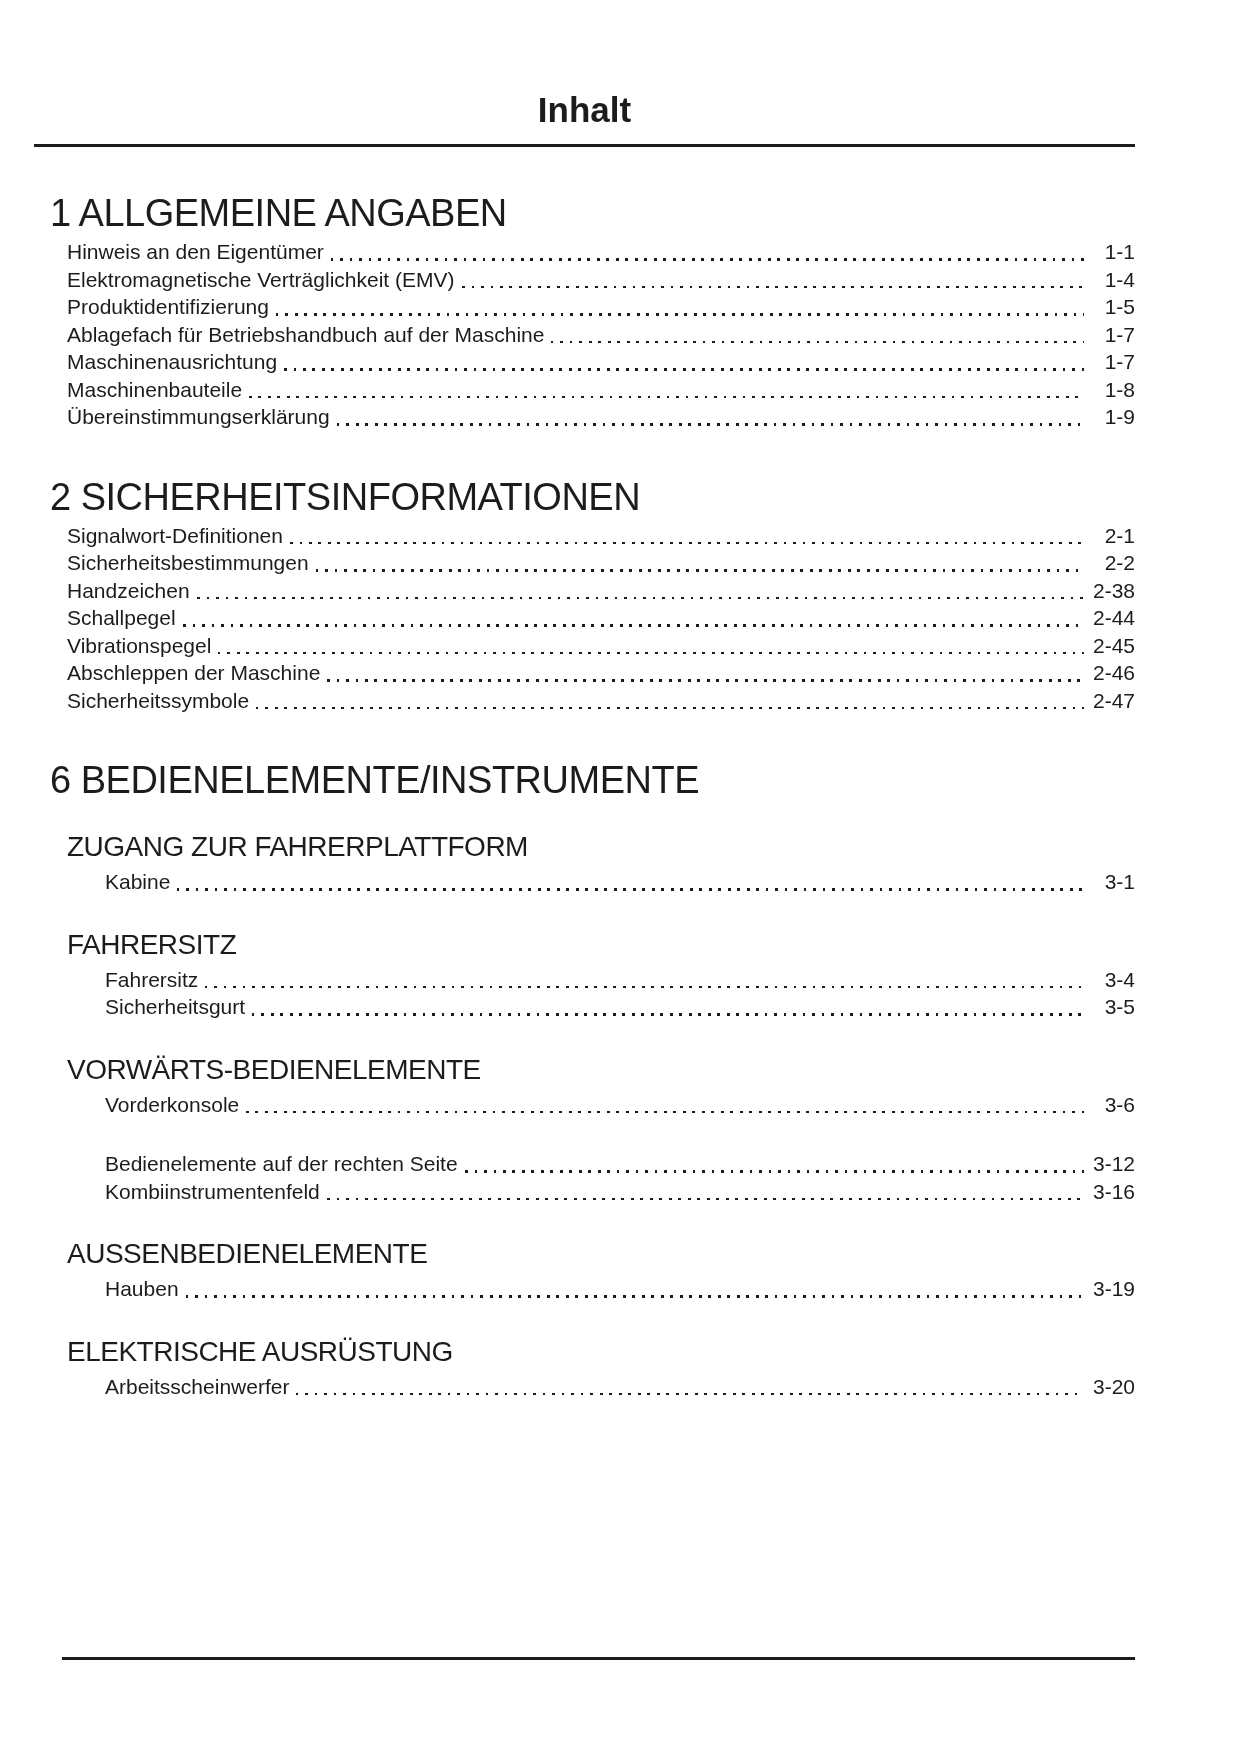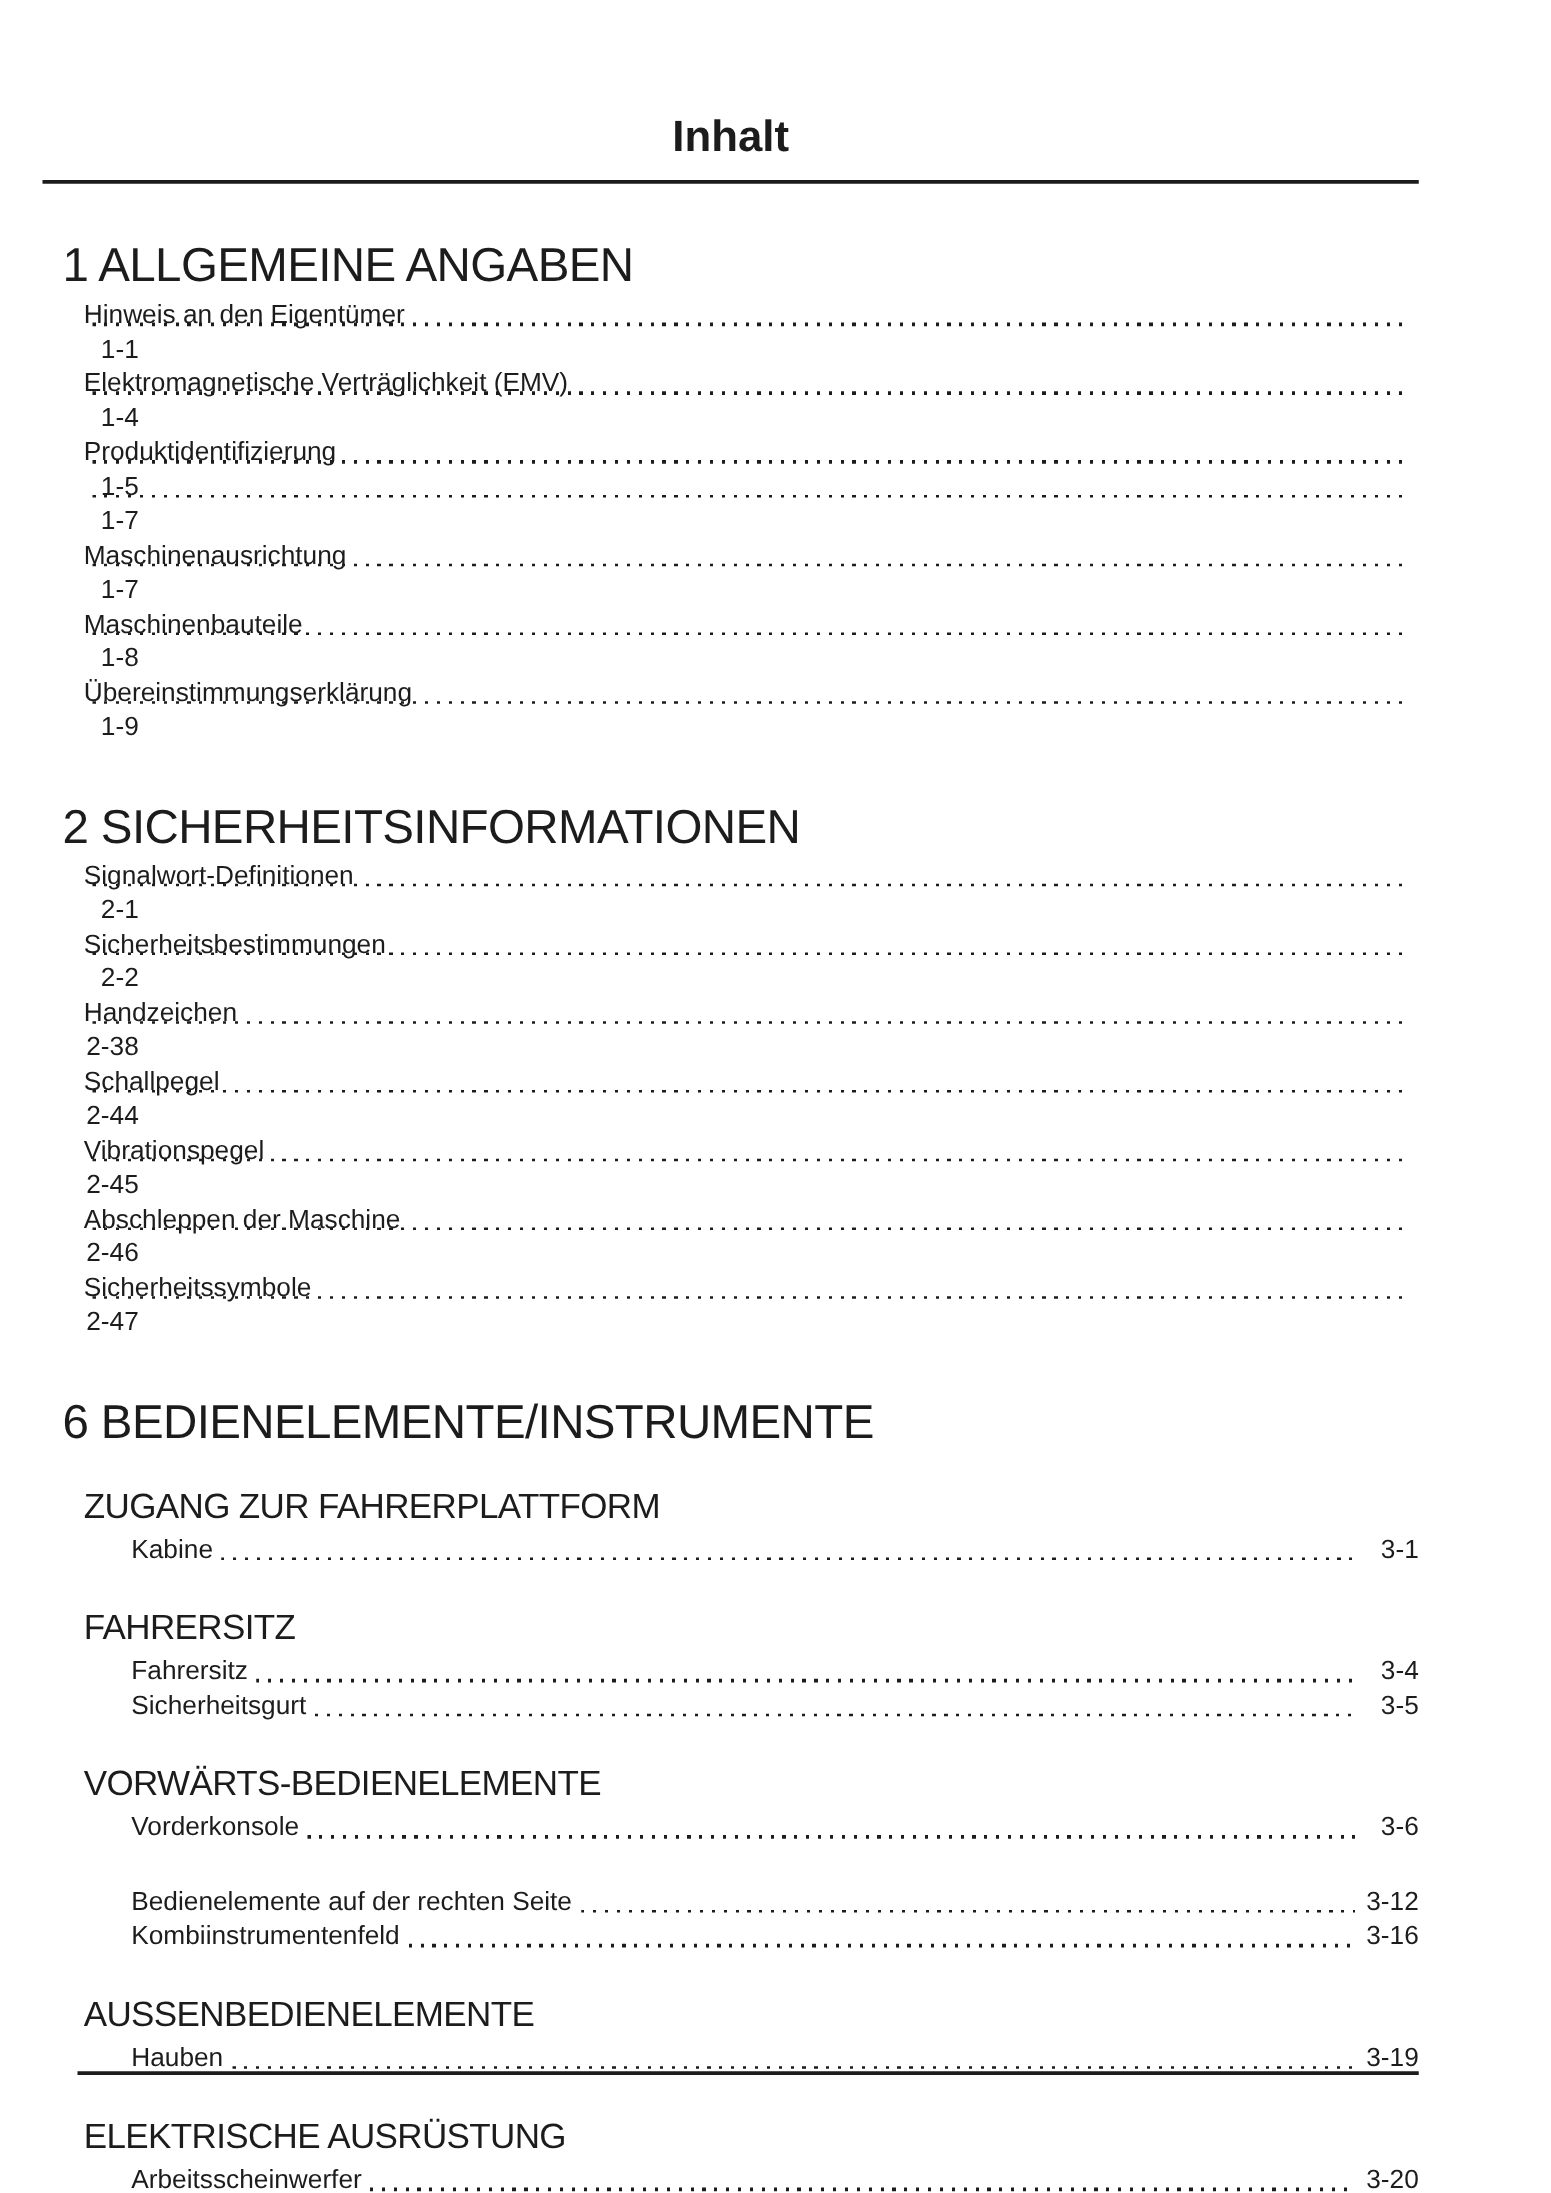--- a/index.html
+++ b/index.html
@@ -57,21 +57,21 @@
     line-height: 33px;
     font-weight: normal;
     letter-spacing: -0.5px;
   }
   .entry {
     display: flex;
     align-items: baseline;
     font-size: 21px;
     line-height: 27.5px;
   }
-  .entry-l1 { padding-left: 33px; flex-direction: column; }
+  .entry-l1 { padding-left: 33px; }
   .entry-l2 { padding-left: 71px; }
   .entry-label { white-space: nowrap; }
   .leader {
     flex: 1;
     align-self: stretch;
     position: relative;
     margin: 0 7px 0 7px;
     min-width: 20px;
   }
   .leader::before {
@@ -111,20 +111,21 @@
           <span class="entry-label">Elektromagnetische Verträglichkeit (EMV)</span>
           <span class="leader"></span>
           <span class="entry-page">1-4</span>
         </div>
         <div class="entry entry-l1">
           <span class="entry-label">Produktidentifizierung</span>
           <span class="leader"></span>
           <span class="entry-page">1-5</span>
         </div>
         <div class="entry entry-l1">
+          <span class="entry-label">Ablagefach für Betriebshandbuch auf der Maschine</span>
           <span class="leader"></span>
           <span class="entry-page">1-7</span>
         </div>
         <div class="entry entry-l1">
           <span class="entry-label">Maschinenausrichtung</span>
           <span class="leader"></span>
           <span class="entry-page">1-7</span>
         </div>
         <div class="entry entry-l1">
           <span class="entry-label">Maschinenbauteile</span>

